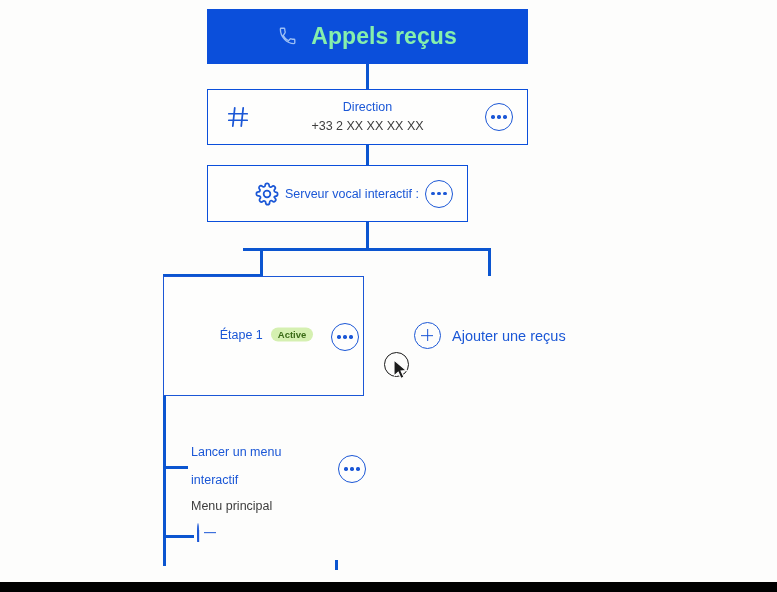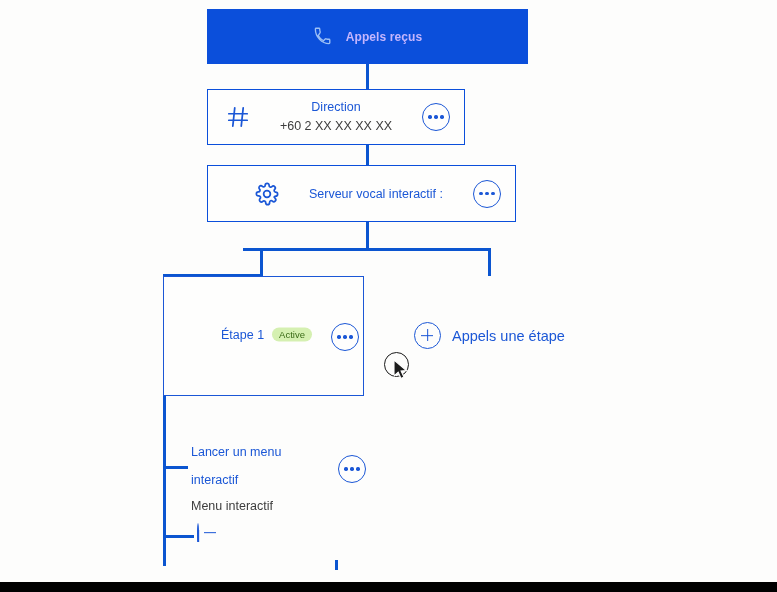--- a/index.html
+++ b/index.html
@@ -29,44 +29,44 @@
     top: 9px;
     width: 321px;
     height: 55px;
     background: #0b4fdb;
     display: flex;
     align-items: center;
     justify-content: center;
     gap: 14px;
   }
   .header-title {
-    color: #c4b5fd;
-    font-size: 12px;
+    color: #86efac;
+    font-size: 23px;
     font-weight: bold;
     letter-spacing: .1px;
   }
   .phone-icon svg { display: block; }
 
   
   .card {
     position: absolute;
     background: #fefefd;
     border: 1.5px solid #0b4fdb;
     box-sizing: border-box;
   }
   .card-direction {
     left: 207px;
     top: 89px;
-    width: 258px;
+    width: 321px;
     height: 56px;
   }
   .card-ivr {
     left: 207px;
     top: 165px;
-    width: 309px;
+    width: 261px;
     height: 57px;
     padding-left: 29px;
   }
   .card-inner {
     position: relative;
     width: 100%;
     height: 100%;
   }
   .card-icon {
     position: absolute;
@@ -167,21 +167,21 @@
     margin-bottom: 3px;
   }
   .step-title {
     color: #1b57d6;
     font-size: 12.5px;
   }
   .badge {
     background: #d5f0b1;
     color: #3a6b16;
     font-size: 9.5px;
-    font-weight: normal;
+    font-weight: bold;
     border-radius: 9px;
     padding: 2px 7px 2.5px 7px;
     line-height: 1;
     display: inline-block;
   }
   .step-line {
     color: #3d3d3d;
     font-size: 12.5px;
     line-height: 20px;
   }
@@ -329,21 +329,21 @@
       <span class="card-icon">
         <svg width="26" height="26" viewBox="0 0 24 24" fill="none" stroke="#1b57d6" stroke-width="1.6" stroke-linecap="round" stroke-linejoin="round">
           <line x1="9" y1="3.5" x2="7.2" y2="20.5"></line>
           <line x1="16.8" y1="3.5" x2="15" y2="20.5"></line>
           <line x1="3.5" y1="9" x2="20.5" y2="9"></line>
           <line x1="3.5" y1="15" x2="20.5" y2="15"></line>
         </svg>
       </span>
       <div class="card-texts">
         <div class="card-title">Direction</div>
-        <div class="card-sub">+60 2 XX XX XX XX</div>
+        <div class="card-sub">+33 2 XX XX XX XX</div>
       </div>
       <div class="dots-btn dots-card">
         <i></i>
         <i></i>
         <i></i>
       </div>
     </div>
   </div>
 
   <div class="vline" style="left:366px; top:145px; height:20px;"></div>
@@ -382,30 +382,30 @@
     </div>
   </div>
   <div class="dots-btn dots-step">
     <i></i>
     <i></i>
     <i></i>
   </div>
 
   <div class="add-step">
     <span class="circle-plus"></span>
-    <span class="add-step-label">Appels une étape</span>
+    <span class="add-step-label">Ajouter une reçus</span>
   </div>
 
   <div class="vline" style="left:163px; top:396px; height:170px;"></div>
   <div class="hline" style="left:163px; top:466px; width:25px;"></div>
   <div class="hline" style="left:163px; top:535px; width:31px;"></div>
 
   <div class="action-item">
     <div class="action-title">Lancer un menu interactif</div>
-    <div class="action-sub">Menu interactif</div>
+    <div class="action-sub">Menu principal</div>
   </div>
   <div class="dots-btn dots-action">
     <i></i>
     <i></i>
     <i></i>
   </div>
 
   <div class="add-action">
     <span class="circle-plus"></span>
   </div>

